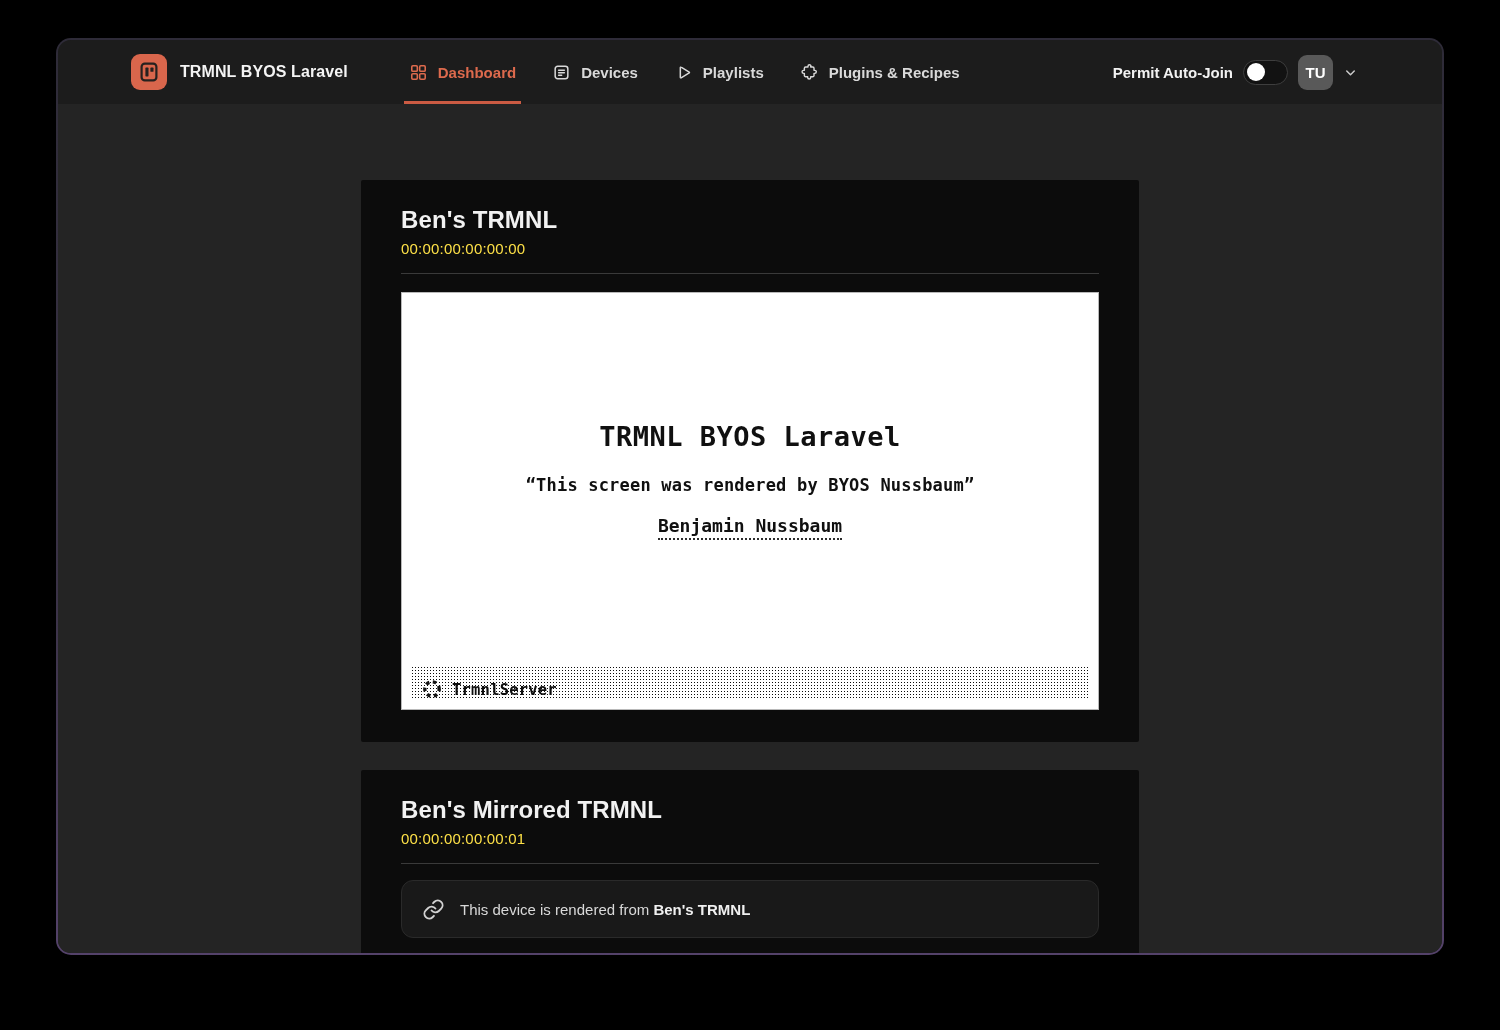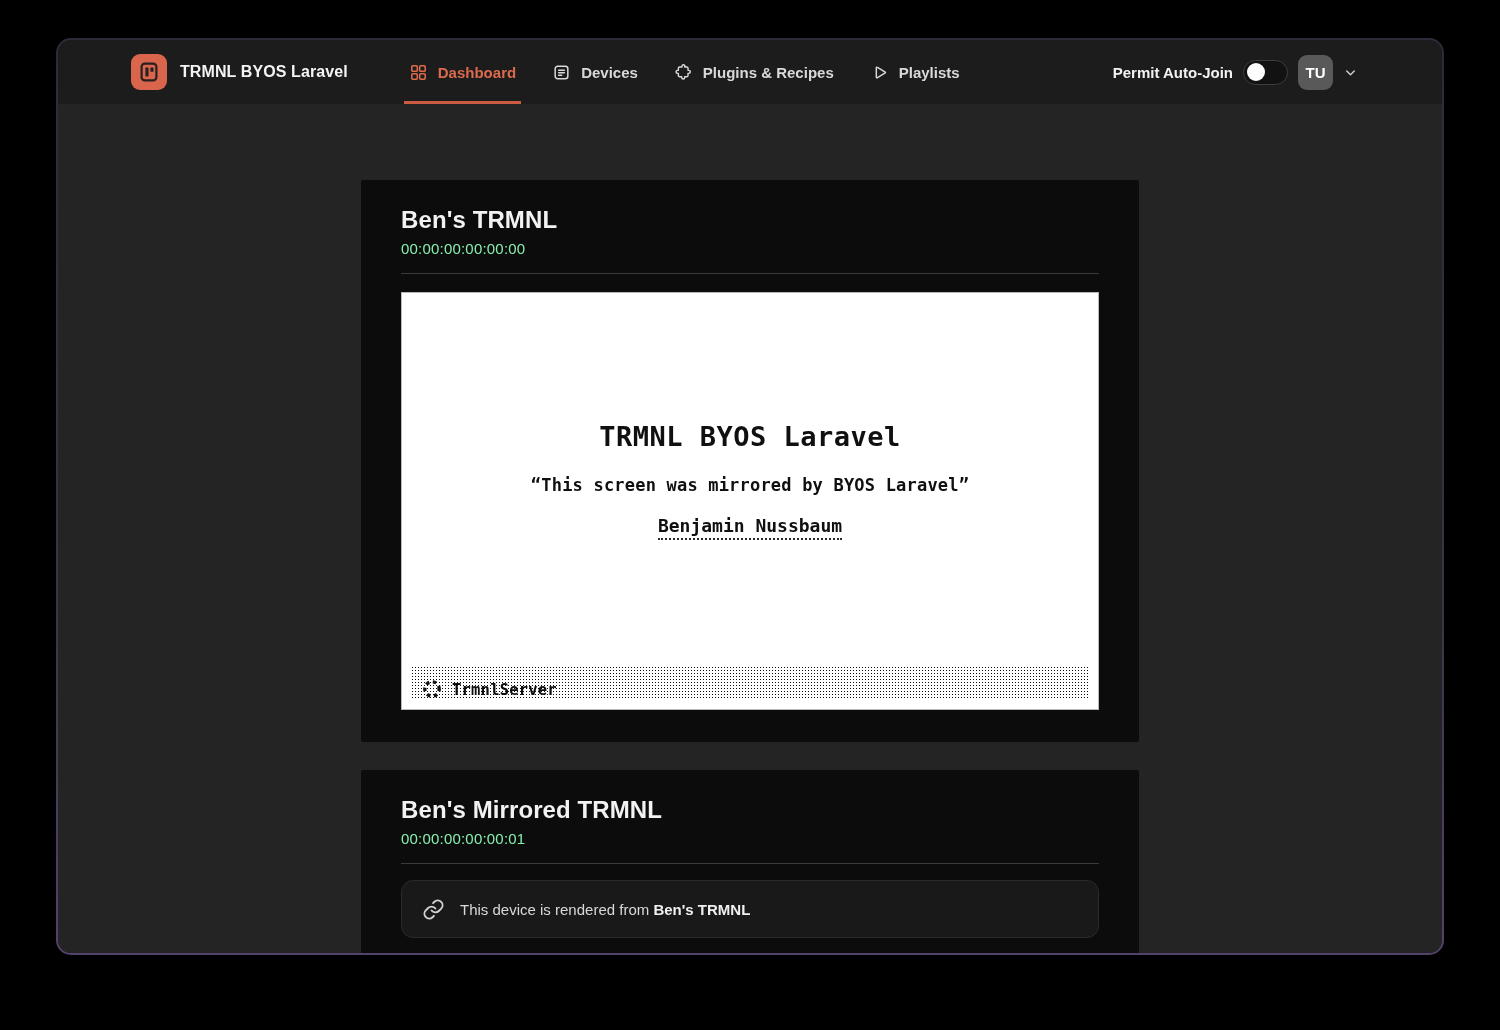--- a/index.html
+++ b/index.html
@@ -57,21 +57,21 @@
   .content {
     flex:1 1 auto; background:#242424; overflow:hidden;
     display:flex; flex-direction:column; align-items:center; padding-top:76px;
   }
   .device-card {
     width:778px; background:#0c0c0c; border-radius:2px;
     padding:26px 40px 32px 40px; flex:0 0 auto;
   }
   .device-card + .device-card { margin-top:28px; }
   .card-title { font-size:24px; font-weight:700; color:#f2f2f2; letter-spacing:.1px; }
-  .card-mac { font-size:15px; color:#86efac; margin-top:6px; letter-spacing:.2px; }
+  .card-mac { font-size:15px; color:#fde047; margin-top:6px; letter-spacing:.2px; }
   .card-divider { border:none; border-top:1px solid #3a3a3a; margin-top:16px; }
 
   
   .screen {
     position:relative; margin-top:18px; height:418px; background:#ffffff;
     border:1px solid #b9b9b9;
     font-family:"DejaVu Sans Mono", monospace; color:#101010; text-align:center;
   }
   .screen-title { padding-top:128px; font-size:27px; font-weight:700; letter-spacing:.5px; }
   .screen-quote { margin-top:23px; font-size:17px; font-weight:700; letter-spacing:.2px; }
@@ -131,33 +131,33 @@
               <rect x="4" y="4" width="16" height="16" rx="3.2"></rect>
               <line x1="8.4" y1="9.2" x2="15.6" y2="9.2"></line>
               <line x1="8.4" y1="12.4" x2="15.6" y2="12.4"></line>
               <line x1="8.4" y1="15.6" x2="12.2" y2="15.6"></line>
             </svg>
           </span>
           <span>Devices</span>
         </div>
         <div class="nav-item">
           <span style="display:flex">
+            <svg width="19" height="19" viewBox="0 0 24 24" fill="none" stroke="currentColor" stroke-width="1.9" stroke-linejoin="round">
+              <path d="M8 5.9v12.2c0 .5.56.82 1 .56l10.2-6.1a.66.66 0 0 0 0-1.12L9 5.34a.65.65 0 0 0-1 .56z"></path>
+            </svg>
+          </span>
+          <span>Playlists</span>
+        </div>
+        <div class="nav-item">
+          <span style="display:flex">
             <svg width="19" height="19" viewBox="0 0 24 24" fill="none" stroke="currentColor" stroke-width="1.8" stroke-linejoin="round">
               <path d="M13.9 4.1a1.9 1.9 0 0 0-3.8 0v1H7.1a1.6 1.6 0 0 0-1.6 1.6v2.6h-1a1.9 1.9 0 0 0 0 3.8h1v2.6a1.6 1.6 0 0 0 1.6 1.6h2.6v1a1.9 1.9 0 0 0 3.8 0v-1h2.6a1.6 1.6 0 0 0 1.6-1.6v-2.6h1a1.9 1.9 0 0 0 0-3.8h-1V6.7a1.6 1.6 0 0 0-1.6-1.6h-2.6v-1z"></path>
             </svg>
           </span>
           <span>Plugins &amp; Recipes</span>
-        </div>
-        <div class="nav-item">
-          <span style="display:flex">
-            <svg width="19" height="19" viewBox="0 0 24 24" fill="none" stroke="currentColor" stroke-width="1.9" stroke-linejoin="round">
-              <path d="M8 5.9v12.2c0 .5.56.82 1 .56l10.2-6.1a.66.66 0 0 0 0-1.12L9 5.34a.65.65 0 0 0-1 .56z"></path>
-            </svg>
-          </span>
-          <span>Playlists</span>
         </div>
       </nav>
 
       <div class="topbar-right">
         <span class="autojoin-label">Permit Auto-Join</span>
         <div class="toggle">
           <div class="toggle-knob"></div>
         </div>
         <div class="avatar-chip">TU</div>
         <div class="caret">
@@ -172,21 +172,21 @@
 
     <main class="content">
 
       <section class="device-card">
         <h2 class="card-title">Ben's TRMNL</h2>
         <div class="card-mac">00:00:00:00:00:00</div>
         <hr class="card-divider">
 
         <div class="screen">
           <div class="screen-title">TRMNL BYOS Laravel</div>
-          <div class="screen-quote">“This screen was mirrored by BYOS Laravel”</div>
+          <div class="screen-quote">“This screen was rendered by BYOS Nussbaum”</div>
           <div><span class="screen-author">Benjamin Nussbaum</span></div>
 
           <div class="screen-titlebar">
             <span style="display:flex">
               <svg width="20" height="20" viewBox="0 0 20 20" fill="none" style="transform:rotate(-12deg)">
                 <circle cx="10" cy="10" r="7.2" stroke="#141414" stroke-width="3.4" stroke-dasharray="3.7 3.5"></circle>
               </svg>
             </span>
             <span class="titlebar-label">TrmnlServer</span>
           </div>

